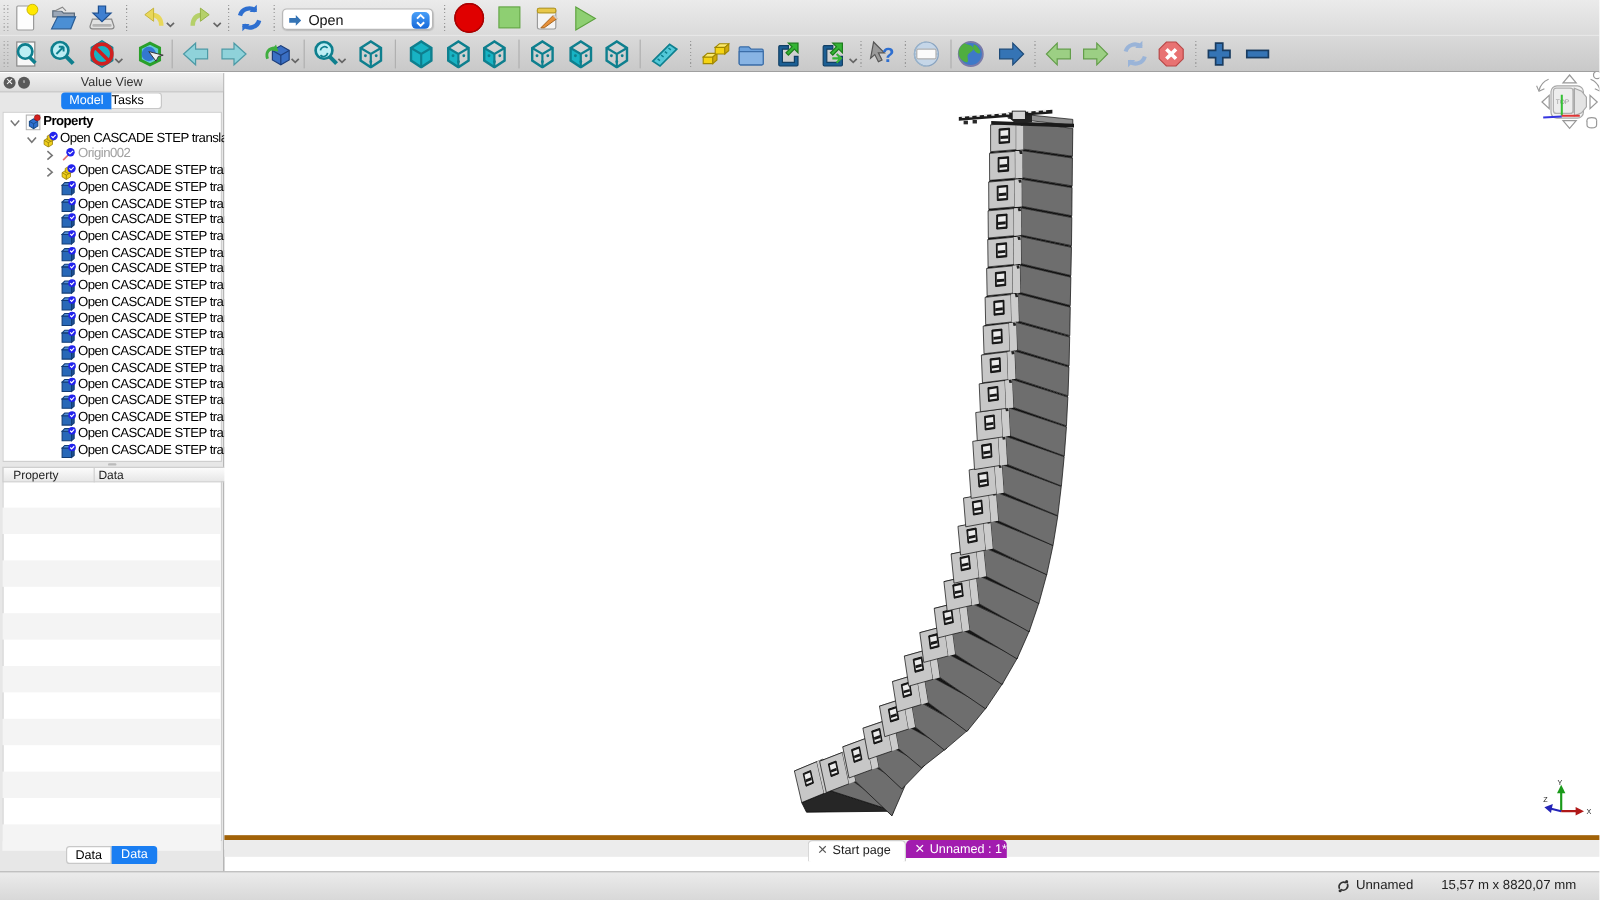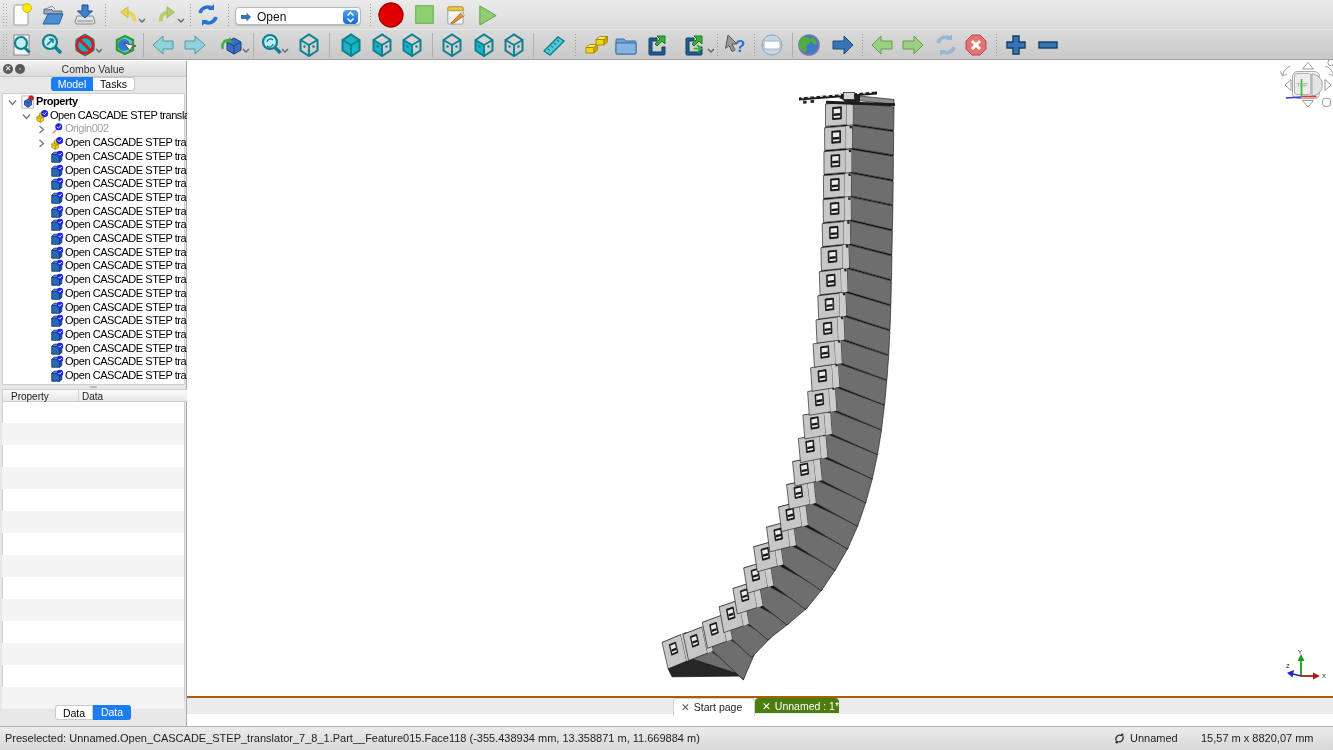--- a/index.html
+++ b/index.html
@@ -247,25 +247,25 @@
     <path d="M9 3h6v6h6v6h-6v6H9v-6H3V9h6z" fill="#3574b5" stroke="#1a3c60" stroke-width="1.4"></path>
   </svg>
 <svg style="position:absolute;left:1036px;top:33px" width="24" height="24" viewBox="0 0 24 24">
     <rect x="3" y="9" width="18" height="6" fill="#3574b5" stroke="#1a3c60" stroke-width="1.4"></rect>
   </svg>
 
 <div style="position:absolute;left:0;top:61px;width:187px;height:665px;background:#e7e7e7;border-right:1px solid #aaa">
   <div style="position:absolute;left:0;top:0;width:100%;height:16px;background:linear-gradient(#f0f0f0,#dcdcdc);border-bottom:1px solid #c6c6c6">
     <div style="position:absolute;left:3px;top:2.5px;width:10px;height:10px;border-radius:50%;background:#5a5a5a;color:#fff;font-size:8px;text-align:center;line-height:10px">✕</div>
     <div style="position:absolute;left:15px;top:2.5px;width:10px;height:10px;border-radius:50%;background:#5a5a5a;color:#fff;font-size:7px;text-align:center;line-height:10px">◦</div>
-    <div style="position:absolute;width:100%;text-align:center;top:2px;font-size:10.5px;color:#333">Combo Value</div>
+    <div style="position:absolute;width:100%;text-align:center;top:2px;font-size:10.5px;color:#333">Value View</div>
   </div>
   <div style="position:absolute;left:51px;top:16px;height:14px;display:flex;font-size:10.5px">
     <div style="width:42px;background:#1a7ef2;color:#fff;text-align:center;border-radius:3px 0 0 3px;line-height:14px">Model</div>
-    <div style="width:42px;background:#fff;color:#000;text-align:center;border:1px solid #c8c8c8;border-left:none;border-radius:0 3px 3px 0;line-height:13px">Tasks</div>
+    <div style="width:42px;background:#fff;color:#000;border:1px solid #c8c8c8;border-left:none;border-radius:0 3px 3px 0;line-height:13px">Tasks</div>
   </div>
   <div style="position:absolute;left:2px;top:32px;width:183px;height:292px;background:#fff;border:1px solid #cfcfcf;overflow:hidden"></div>
   <div style="position:absolute;left:0;top:0;width:187px;height:665px;overflow:hidden">
       <svg style="position:absolute;left:8px;top:37px" width="9" height="9" viewBox="0 0 9 9">
         <path d="M1 2.5l3.5 4L8 2.5" fill="none" stroke="#777" stroke-width="1.3"></path>
       </svg>
       <div style="position:absolute;left:21px;top:34px;height:14px"><svg width="14" height="14" viewBox="0 0 16 16">
           <rect x="1" y="1" width="13" height="14" fill="#fbfbfb" stroke="#b0b0b0"></rect>
           <path d="M4 7l4-2.4L12 7v4.5L8 14l-4-2.5z" fill="#2e6fd0" stroke="#184a86"></path>
           <path d="M4 7l4 2.3L12 7M8 9.3V14" fill="none" stroke="#184a86" stroke-width="0.8"></path>
@@ -744,27 +744,26 @@
 <path d="M1301 676h14" stroke="#b01818" stroke-width="1.8"></path>
 <path d="M1313 672.5l7 3.5-7 3.5z" fill="#b01818"></path>
 <path d="M1301 676l-10-2.5" stroke="#2424b8" stroke-width="1.8"></path>
 <path d="M1294 670l-7 2.7 5.5 4.8z" fill="#2424b8"></path>
 <text x="1298" y="654" font-size="6" fill="#222" font-family="Liberation Sans">Y</text>
 <text x="1322" y="678" font-size="6" fill="#222" font-family="Liberation Sans">X</text>
 <text x="1286" y="668" font-size="6" fill="#222" font-family="Liberation Sans">Z</text>
 </g>
 </svg>
 
-<div style="position:absolute;left:187px;top:696px;width:1146px;height:18px;background:#ececec;border-top:2px solid #a16207">
+<div style="position:absolute;left:187px;top:696px;width:1146px;height:18px;background:#ececec;border-top:4px solid #a16207">
   <div style="position:absolute;left:486px;top:0;width:82px;height:18px;background:#fff;border:1px solid #d0d0d0;border-bottom:none;border-radius:4px 4px 0 0;font-size:10.5px;color:#222;line-height:17px;white-space:nowrap"><span style="color:#555;margin:0 4px 0 7px">✕</span>Start page</div>
-  <div style="position:absolute;left:568px;top:0;width:84px;height:15px;background:#4d7c0f;border-radius:4px 4px 0 0;font-size:10.5px;color:#fff;line-height:17px;white-space:nowrap"><span style="margin:0 4px 0 7px">✕</span>Unnamed : 1*</div>
+  <div style="position:absolute;left:568px;top:0;width:84px;height:15px;background:#a21caf;border-radius:4px 4px 0 0;font-size:10.5px;color:#fff;line-height:17px;white-space:nowrap"><span style="margin:0 4px 0 7px">✕</span>Unnamed : 1*</div>
 </div>
 
 <div style="position:absolute;left:0;top:726px;width:1333px;height:24px;background:linear-gradient(#ebebeb,#d8d8d8);border-top:1px solid #b2b2b2">
-  <span style="position:absolute;left:5px;top:5px;font-size:11px;color:#222">Preselected: Unnamed.Open_CASCADE_STEP_translator_7_8_1.Part__Feature015.Face118 (-355.438934 mm, 13.358871 m, 11.669884 m)</span>
   <svg style="position:absolute;left:1113px;top:5px" width="13" height="13" viewBox="0 0 24 24">
       <path d="M6 16a7 7 0 0110-9" fill="none" stroke="#333" stroke-width="2.4"></path>
       <path d="M18 8a7 7 0 01-10 9" fill="none" stroke="#333" stroke-width="2.4"></path>
       <circle cx="17" cy="5" r="2.4" fill="#333"></circle>
       <circle cx="7" cy="19" r="2.4" fill="#333"></circle>
     </svg>
   <span style="position:absolute;left:1130px;top:5px;font-size:11px;color:#222">Unnamed</span>
   <span style="position:absolute;left:1201px;top:5px;font-size:11px;color:#222">15,57 m x 8820,07 mm</span>
 </div>
 </body></html>

